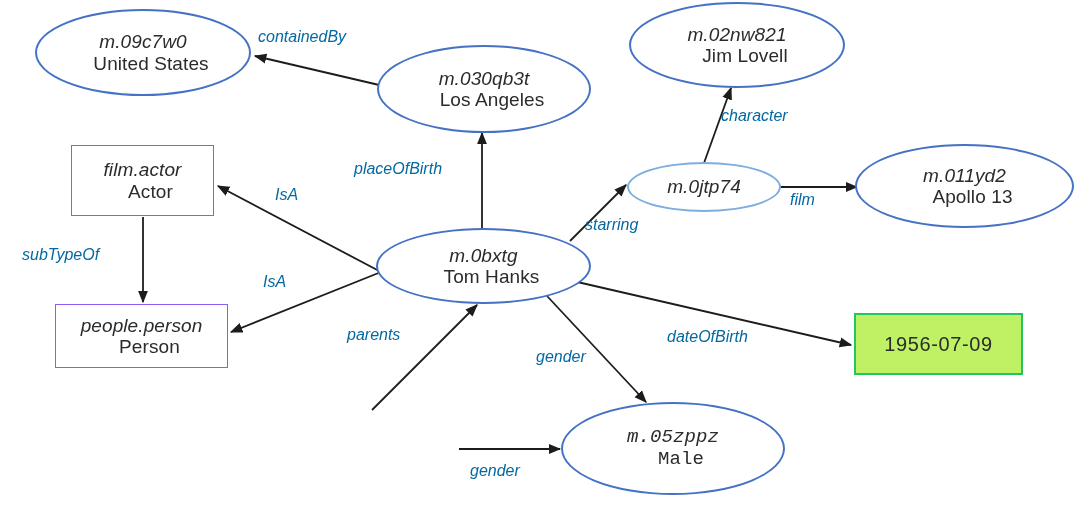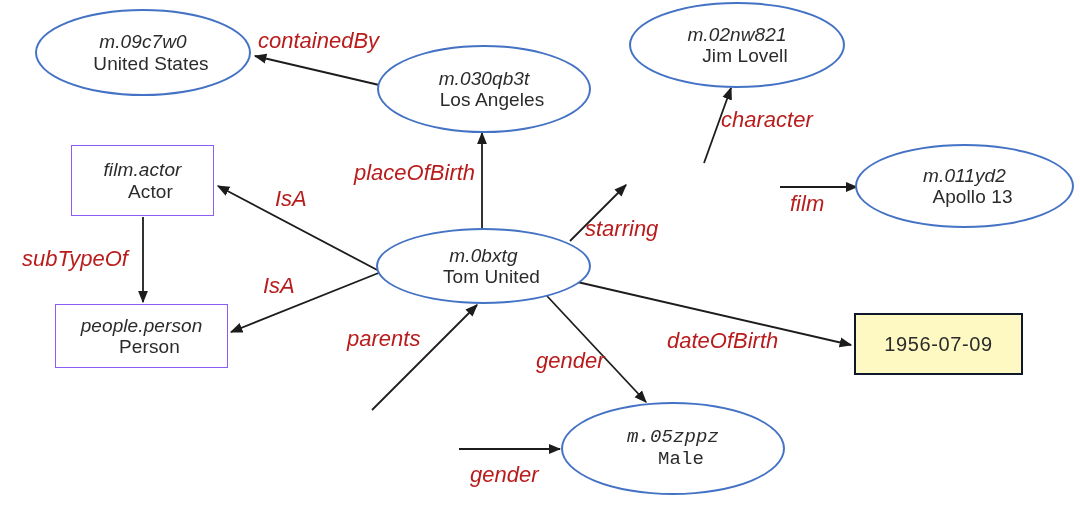--- a/index.html
+++ b/index.html
@@ -40,22 +40,22 @@
     background: #ffffff;
   }
   .node.ellipse.light {
     border-color: #7faddd;
   }
   .node.rect-orange {
     border: 1px solid #8b5cf6;
     background: #ffffff;
   }
   .node.rect-purple {
-    border: 2px solid #0f172a;
-    background: #fef9c3;
+    border: 2px solid #22c55e;
+    background: #bef264;
   }
   .mid {
     font-style: italic;
     font-size: 19px;
     letter-spacing: 0.1px;
   }
   .label {
     font-style: normal;
     font-size: 19px;
     letter-spacing: 0.1px;
@@ -63,22 +63,22 @@
   }
   .value {
     font-style: normal;
     font-size: 20px;
     letter-spacing: 0.6px;
   }
   
   .edge-label {
     position: absolute;
     font-style: italic;
-    font-size: 22px;
-    color: #b91c1c;
+    font-size: 16px;
+    color: #0369a1;
     white-space: nowrap;
     background: transparent;
   }
 </style>
 </head>
 <body>
 
 <div id="canvas">
 
   <svg id="edge-layer" viewBox="0 0 1080 507" xmlns="http://www.w3.org/2000/svg">
@@ -126,24 +126,27 @@
   <div class="node ellipse" style="left:629px; top:2px; width:216px; height:86px;">
     <span class="mid">m.02nw821</span>
     <span class="label">Jim Lovell</span>
   </div>
 
   <div class="node ellipse" style="left:855px; top:144px; width:219px; height:84px;">
     <span class="mid">m.011yd2</span>
     <span class="label">Apollo 13</span>
   </div>
 
+  <div class="node ellipse light" style="left:627px; top:162px; width:154px; height:50px;">
+    <span class="mid">m.0jtp74</span>
+  </div>
 
   <div class="node ellipse" style="left:376px; top:228px; width:215px; height:76px;">
     <span class="mid">m.0bxtg</span>
-    <span class="label">Tom United</span>
+    <span class="label">Tom Hanks</span>
   </div>
 
 
   <div class="node ellipse" style="left:561px; top:402px; width:224px; height:93px;font-family:Liberation Mono, monospace;">
     <span class="mid">m.05zppz</span>
     <span class="label">Male</span>
   </div>
 
   <div class="node rect-orange" style="left:71px; top:145px; width:143px; height:71px;">
     <span class="mid">film.actor</span>

